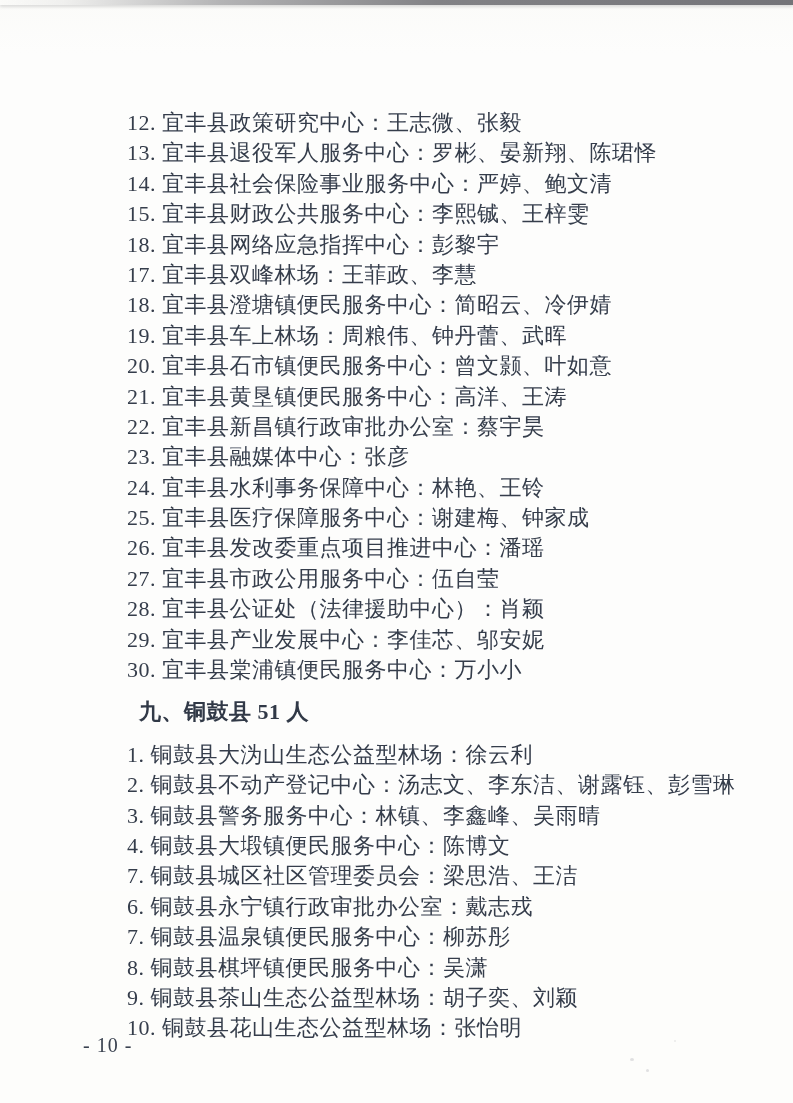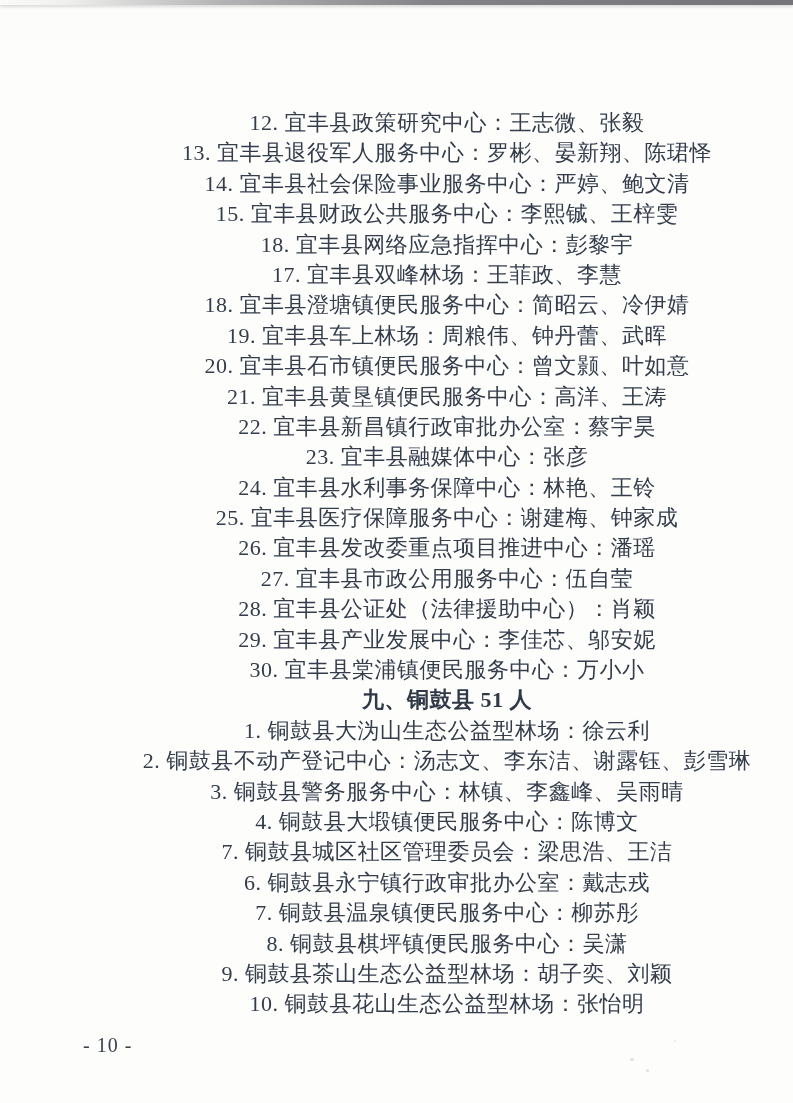--- a/index.html
+++ b/index.html
@@ -9,21 +9,20 @@
     height: 1103px;
     overflow: hidden;
     background: #fdfdfb;
     font-family: "Liberation Serif", "DejaVu Serif", serif;
   }
   .paper {
     position: relative;
     width: 793px;
     height: 891px;
     background: linear-gradient(180deg, #fbfbf9 0%, #fdfdfc 6%, #fdfdfc 100%);
-    text-align: center;
   }
   
   .scan-top-edge {
     position: absolute;
     top: 0; left: 0;
     width: 793px; height: 9px;
     background:
       linear-gradient(90deg,
         rgba(140,140,142,0.00) 0%,
         rgba(140,140,142,0.10) 8%,
@@ -41,21 +40,21 @@
     color: #353d4b;
     font-size: 22px;
     line-height: 30.4px;
     letter-spacing: 0.5px;
   }
   .line {
     white-space: nowrap;
     height: 30.4px;
   }
   .heading {
-    margin: 0;
+    margin: 12px;
     font-size: 22px;
     font-weight: bold;
     line-height: 30.4px;
     height: 30.4px;
     white-space: nowrap;
     color: #313947;
   }
   .footer {
     position: absolute;
     left: 83px;

